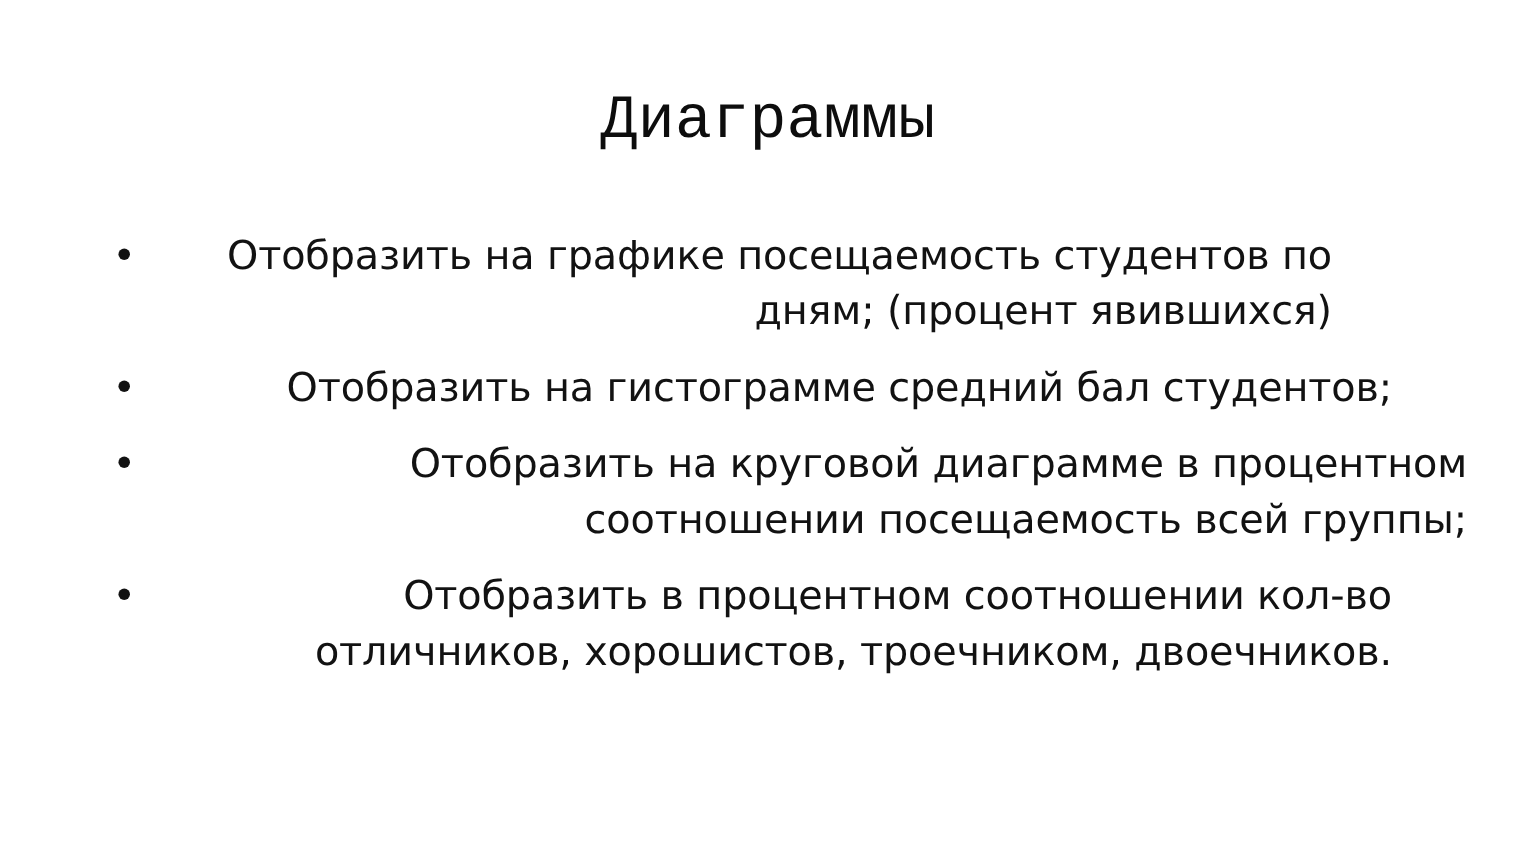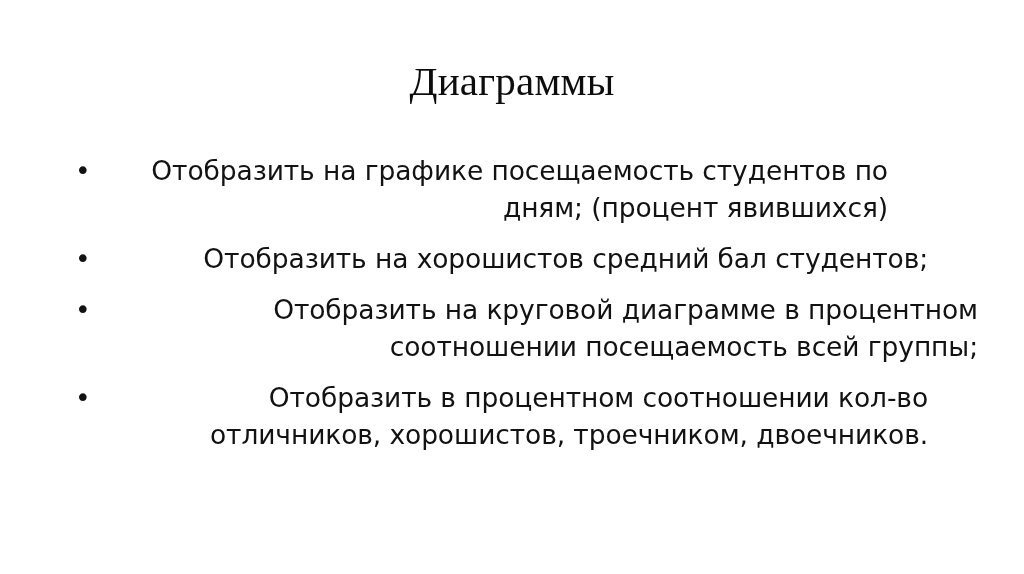--- a/index.html
+++ b/index.html
@@ -17,21 +17,21 @@
     height: 574px;
     background: #ffffff;
     overflow: hidden;
   }
   .slide-title {
     position: absolute;
     left: 0;
     top: 57px;
     width: 1024px;
     text-align: center;
-    font-family: Liberation Serif, serif;
+    font-family: Liberation Mono, monospace;
     font-size: 41px;
     font-weight: 400;
     line-height: 48px;
     color: #0d0d0d;
     letter-spacing: 0.2px;
     white-space: nowrap;
   }
   .bullet-list {
     position: absolute;
     left: 70px;
@@ -83,21 +83,21 @@
 
   <ul class="bullet-list">
 
     <li class="bullet-item w1">
       <span class="bullet-marker">•</span>
       <span class="bullet-text">Отобразить на графике посещаемость студентов по дням; (процент явившихся)</span>
     </li>
 
     <li class="bullet-item w2">
       <span class="bullet-marker">•</span>
-      <span class="bullet-text">Отобразить на хорошистов средний бал студентов;</span>
+      <span class="bullet-text">Отобразить на гистограмме средний бал студентов;</span>
     </li>
 
     <li class="bullet-item w3">
       <span class="bullet-marker">•</span>
       <span class="bullet-text">Отобразить на круговой диаграмме в процентном соотношении посещаемость всей группы;</span>
     </li>
 
     <li class="bullet-item w4">
       <span class="bullet-marker">•</span>
       <span class="bullet-text">Отобразить в процентном соотношении кол-во отличников, хорошистов, троечником, двоечников.</span>

